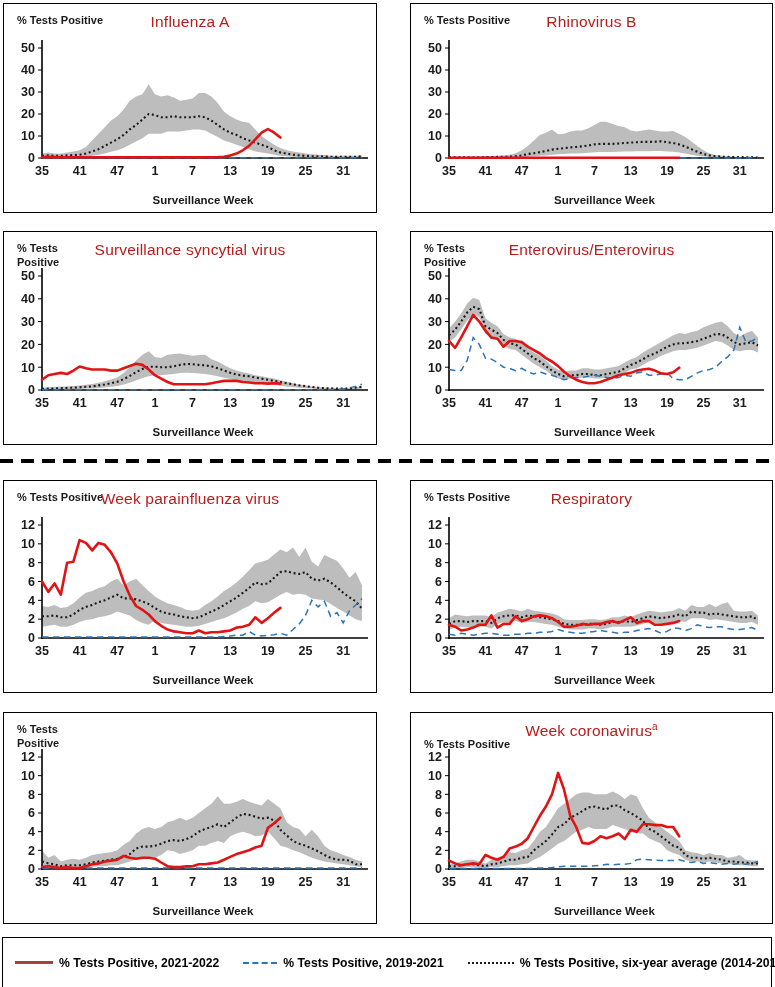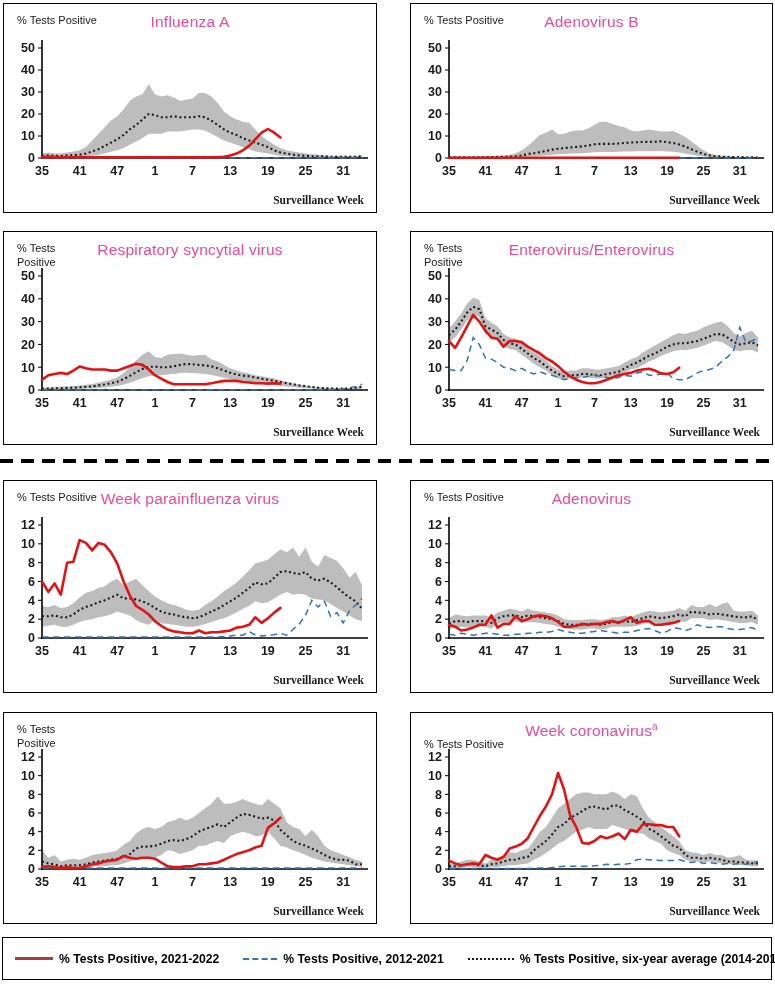--- a/index.html
+++ b/index.html
@@ -1,25 +1,25 @@
 <!DOCTYPE html>
 <html style="--red: #e01414; --legendred: #a6403c; --blue: #2e75b6; --avg: #1a1a1a; --band: #bdbdbd; --axis: #000000;"><head>
 <meta charset="utf-8">
 <style>
   html,body{margin:0;padding:0;}
   body{width:775px;height:987px;position:relative;background:#fff;font-family:"Liberation Sans",sans-serif;overflow:hidden;}
   .chart-box{position:absolute;border:1.5px solid #000;background:#fff;box-sizing:border-box;}
-  .ctitle{position:absolute;top:8px;left:0;right:0;text-align:center;font-size:15.5px;color:#ec4899;letter-spacing:.2px;}
+  .ctitle{position:absolute;top:8px;left:0;right:0;text-align:center;font-size:15.5px;color:#b91c1c;letter-spacing:.2px;}
   .ctitle sup{font-size:10px;}
-  .ylab{position:absolute;top:9px;left:13px;font-size:11px;font-weight:400;color:#1a1a1a;line-height:1.3;}
-  .xlab{position:absolute;bottom:6px;left:38px;right:12px;text-align:right;font-size:11.5px;font-weight:700;color:#1a1a1a;font-family:Liberation Serif, serif;}
+  .ylab{position:absolute;top:9px;left:13px;font-size:11px;font-weight:700;color:#1a1a1a;line-height:1.3;}
+  .xlab{position:absolute;bottom:6px;left:38px;right:12px;text-align:center;font-size:11.5px;font-weight:700;color:#1a1a1a;}
   svg.plot{position:absolute;left:0;top:0;}
   svg text{font-family:"Liberation Sans",sans-serif;font-weight:700;fill:#1a1a1a;}
   .divider{position:absolute;left:0;width:775px;height:4px;background:repeating-linear-gradient(90deg,#000 0 13px,transparent 13px 21px);}
-  .legend{position:absolute;left:2px;width:770px;height:43px;border:1.5px solid #000;display:flex;align-items:center;padding:12px 12px;gap:24px;box-sizing:border-box;background:#fff;}
+  .legend{position:absolute;left:2px;width:770px;height:51px;border:1.5px solid #000;display:flex;align-items:center;padding:12px 12px;gap:24px;box-sizing:border-box;background:#fff;}
   .li{display:flex;align-items:center;gap:6px;font-size:12.2px;font-weight:700;white-space:nowrap;color:#000;}
   .sw{display:inline-block;height:0;flex:none;}
   .sw-red{width:38px;border-top:3px solid var(--legendred);}
   .sw-blue{width:34px;border-top:2.5px dashed var(--blue);}
   .sw-avg{width:46px;border-top:2.5px dotted var(--avg);}
 </style>
 </head>
 <body>
 
 <div class="chart-box" style="left:3px;top:3px;width:374px;height:210px">
@@ -58,21 +58,21 @@
       <path d="M38.0 153.1 L44.3 152.9 L50.5 153.1 L56.8 153.3 L63.1 153.3 L69.4 153.3 L75.6 153.3 L81.9 153.3 L88.2 153.3 L94.5 153.3 L100.7 153.3 L107.0 153.3 L113.3 153.3 L119.6 153.3 L125.8 153.3 L132.1 153.3 L138.4 153.3 L144.7 153.3 L150.9 153.3 L157.2 153.3 L163.5 153.3 L169.8 153.3 L176.0 153.3 L182.3 153.3 L188.6 153.3 L194.9 153.3 L201.1 153.3 L207.4 153.3 L213.7 153.1 L220.0 152.7 L226.2 151.6 L232.5 149.6 L238.8 146.3 L245.1 141.9 L251.3 135.3 L257.6 128.7 L263.9 125.0 L270.2 128.7 L276.4 133.5 " fill="none" stroke="#e01414" stroke-width="2.6" stroke-linejoin="round" stroke-linecap="round"></path>
     </svg>
   <div class="xlab">Surveillance Week</div>
 </div>
 
 <div class="chart-box" style="left:410px;top:3px;width:363px;height:210px">
   <div class="ylab">
     <div>% Tests Positive</div>
     <div></div>
   </div>
-  <div class="ctitle"><span>Adenovirus B</span><sup></sup></div>
+  <div class="ctitle"><span>Rhinovirus B</span><sup></sup></div>
   <svg class="plot" width="361" height="208">
       <path d="M38.0 152.7 L44.1 152.7 L50.1 152.7 L56.2 152.7 L62.2 152.7 L68.3 152.5 L74.4 152.2 L80.4 152.0 L86.5 151.8 L92.5 151.4 L98.6 150.7 L104.6 149.2 L110.7 146.3 L116.8 141.9 L122.8 136.4 L128.9 130.9 L134.9 128.7 L141.0 125.4 L147.1 130.2 L153.1 129.8 L159.2 127.6 L165.2 126.5 L171.3 126.5 L177.4 124.3 L183.4 121.0 L189.5 117.7 L195.5 117.7 L201.6 119.9 L207.6 122.1 L213.7 123.2 L219.8 126.5 L225.8 127.6 L231.9 126.5 L237.9 125.4 L244.0 126.5 L250.1 127.6 L256.1 127.6 L262.2 126.9 L268.2 129.8 L274.3 133.1 L280.4 137.5 L286.4 141.9 L292.5 146.3 L298.5 149.6 L304.6 151.1 L310.6 151.8 L316.7 152.2 L322.8 152.7 L328.8 152.9 L334.9 153.1 L340.9 153.1 L347.0 153.3 L347.0 153.8 L340.9 153.8 L334.9 153.8 L328.8 153.8 L322.8 153.6 L316.7 153.6 L310.6 153.6 L304.6 153.3 L298.5 152.9 L292.5 152.5 L286.4 151.8 L280.4 150.7 L274.3 149.6 L268.2 148.5 L262.2 147.8 L256.1 147.4 L250.1 147.0 L244.0 147.0 L237.9 147.2 L231.9 147.2 L225.8 147.2 L219.8 147.4 L213.7 147.6 L207.6 147.8 L201.6 148.1 L195.5 148.1 L189.5 148.1 L183.4 148.3 L177.4 148.7 L171.3 149.2 L165.2 149.4 L159.2 149.6 L153.1 150.0 L147.1 150.3 L141.0 150.7 L134.9 151.4 L128.9 151.8 L122.8 152.2 L116.8 152.7 L110.7 153.1 L104.6 153.3 L98.6 153.6 L92.5 153.6 L86.5 153.6 L80.4 153.8 L74.4 153.8 L68.3 153.8 L62.2 153.8 L56.2 153.8 L50.1 153.8 L44.1 153.8 L38.0 153.8 Z" fill="#bdbdbd" stroke="none"></path>
       <line x1="38" y1="36" x2="38" y2="155" stroke="#000000" stroke-width="1.6"></line>
       <line x1="37" y1="154" x2="353" y2="154" stroke="#000000" stroke-width="1.3"></line>
       <line x1="34" y1="154" x2="38" y2="154" stroke="#000000" stroke-width="1"></line>
       <text x="31" y="158.3" text-anchor="end" font-size="12.5">0</text>
       <line x1="34" y1="132" x2="38" y2="132" stroke="#000000" stroke-width="1"></line>
       <text x="31" y="136.3" text-anchor="end" font-size="12.5">10</text>
       <line x1="34" y1="110" x2="38" y2="110" stroke="#000000" stroke-width="1"></line>
       <text x="31" y="114.3" text-anchor="end" font-size="12.5">20</text>
@@ -96,21 +96,21 @@
       <path d="M38.0 153.7 L44.1 153.7 L50.1 153.7 L56.2 153.7 L62.2 153.7 L68.3 153.7 L74.4 153.7 L80.4 153.7 L86.5 153.7 L92.5 153.7 L98.6 153.7 L104.6 153.7 L110.7 153.7 L116.8 153.7 L122.8 153.7 L128.9 153.7 L134.9 153.7 L141.0 153.7 L147.1 153.7 L153.1 153.7 L159.2 153.7 L165.2 153.7 L171.3 153.7 L177.4 153.7 L183.4 153.7 L189.5 153.7 L195.5 153.7 L201.6 153.7 L207.6 153.7 L213.7 153.7 L219.8 153.7 L225.8 153.7 L231.9 153.7 L237.9 153.7 L244.0 153.7 L250.1 153.7 L256.1 153.7 L262.2 153.7 L268.2 153.7 " fill="none" stroke="#e01414" stroke-width="2.6" stroke-linejoin="round" stroke-linecap="round"></path>
     </svg>
   <div class="xlab">Surveillance Week</div>
 </div>
 
 <div class="chart-box" style="left:3px;top:231px;width:374px;height:214px">
   <div class="ylab">
     <div>% Tests</div>
     <div>Positive</div>
   </div>
-  <div class="ctitle"><span>Respiratory syncytial virus</span><sup></sup></div>
+  <div class="ctitle"><span>Surveillance syncytial virus</span><sup></sup></div>
   <svg class="plot" width="372" height="212">
       <path d="M38.0 155.7 L44.3 155.3 L50.5 155.0 L56.8 154.6 L63.1 154.4 L69.4 153.9 L75.6 153.4 L81.9 152.8 L88.2 152.1 L94.5 150.7 L100.7 149.3 L107.0 147.5 L113.3 145.5 L119.6 140.9 L125.8 135.2 L132.1 128.4 L138.4 122.7 L144.7 119.2 L150.9 124.9 L157.2 126.1 L163.5 122.7 L169.8 122.0 L176.0 121.5 L182.3 122.7 L188.6 123.8 L194.9 123.1 L201.1 122.7 L207.4 127.2 L213.7 129.5 L220.0 132.9 L226.2 136.3 L232.5 138.6 L238.8 140.2 L245.1 141.6 L251.3 143.2 L257.6 144.3 L263.9 145.5 L270.2 146.6 L276.4 148.2 L282.7 149.8 L289.0 151.2 L295.3 152.5 L301.5 153.4 L307.8 154.4 L314.1 155.0 L320.4 155.7 L326.6 155.9 L332.9 156.2 L339.2 156.2 L345.5 155.9 L351.7 155.3 L358.0 154.1 L358.0 156.6 L351.7 157.1 L345.5 157.3 L339.2 157.3 L332.9 157.3 L326.6 157.3 L320.4 157.1 L314.1 156.9 L307.8 156.6 L301.5 156.2 L295.3 155.7 L289.0 155.0 L282.7 154.4 L276.4 153.7 L270.2 153.0 L263.9 152.3 L257.6 151.6 L251.3 150.7 L245.1 150.0 L238.8 149.3 L232.5 148.4 L226.2 147.1 L220.0 145.7 L213.7 144.3 L207.4 143.0 L201.1 142.0 L194.9 141.6 L188.6 140.9 L182.3 140.7 L176.0 141.1 L169.8 142.0 L163.5 142.5 L157.2 143.2 L150.9 143.2 L144.7 144.3 L138.4 146.1 L132.1 148.4 L125.8 150.7 L119.6 152.5 L113.3 153.9 L107.0 154.8 L100.7 155.5 L94.5 155.9 L88.2 156.4 L81.9 156.6 L75.6 156.9 L69.4 157.1 L63.1 157.1 L56.8 157.3 L50.5 157.3 L44.3 157.5 L38.0 157.5 Z" fill="#bdbdbd" stroke="none"></path>
       <line x1="38" y1="36" x2="38" y2="159" stroke="#000000" stroke-width="1.6"></line>
       <line x1="37" y1="158" x2="364" y2="158" stroke="#000000" stroke-width="1.3"></line>
       <line x1="34" y1="158" x2="38" y2="158" stroke="#000000" stroke-width="1"></line>
       <text x="31" y="162.3" text-anchor="end" font-size="12.5">0</text>
       <line x1="34" y1="135.2" x2="38" y2="135.2" stroke="#000000" stroke-width="1"></line>
       <text x="31" y="139.5" text-anchor="end" font-size="12.5">10</text>
       <line x1="34" y1="112.4" x2="38" y2="112.4" stroke="#000000" stroke-width="1"></line>
       <text x="31" y="116.7" text-anchor="end" font-size="12.5">20</text>
@@ -214,21 +214,21 @@
       <path d="M38.0 100.5 L44.3 110.9 L50.5 102.4 L56.8 113.7 L63.1 81.7 L69.4 80.7 L75.6 59.1 L81.9 61.9 L88.2 69.4 L94.5 61.9 L100.7 63.8 L107.0 71.3 L113.3 82.6 L119.6 100.5 L125.8 114.6 L132.1 125.0 L138.4 128.8 L144.7 133.5 L150.9 140.1 L157.2 144.8 L163.5 148.5 L169.8 150.4 L176.0 151.3 L182.3 152.3 L188.6 152.3 L194.9 149.5 L201.1 152.3 L207.4 151.3 L213.7 151.3 L220.0 150.4 L226.2 149.5 L232.5 146.6 L238.8 145.7 L245.1 143.8 L251.3 136.3 L257.6 141.9 L263.9 137.2 L270.2 131.6 L276.4 126.9 " fill="none" stroke="#e01414" stroke-width="2.6" stroke-linejoin="round" stroke-linecap="round"></path>
     </svg>
   <div class="xlab">Surveillance Week</div>
 </div>
 
 <div class="chart-box" style="left:410px;top:480px;width:363px;height:213px">
   <div class="ylab">
     <div>% Tests Positive</div>
     <div></div>
   </div>
-  <div class="ctitle"><span>Adenovirus</span><sup></sup></div>
+  <div class="ctitle"><span>Respiratory</span><sup></sup></div>
   <svg class="plot" width="361" height="211">
       <path d="M38.0 137.2 L44.1 133.5 L50.1 134.4 L56.2 135.3 L62.2 134.4 L68.3 134.4 L74.4 134.4 L80.4 136.3 L86.5 131.6 L92.5 129.7 L98.6 127.8 L104.6 128.8 L110.7 130.6 L116.8 127.8 L122.8 129.7 L128.9 130.6 L134.9 131.6 L141.0 132.5 L147.1 134.4 L153.1 138.2 L159.2 139.1 L165.2 139.1 L171.3 139.1 L177.4 138.2 L183.4 138.2 L189.5 139.1 L195.5 138.2 L201.6 136.3 L207.6 136.3 L213.7 134.4 L219.8 136.3 L225.8 133.5 L231.9 131.6 L237.9 129.7 L244.0 130.6 L250.1 131.6 L256.1 130.6 L262.2 129.7 L268.2 126.9 L274.3 129.7 L280.4 124.0 L286.4 125.9 L292.5 125.9 L298.5 123.1 L304.6 125.9 L310.6 123.1 L316.7 121.2 L322.8 129.7 L328.8 130.6 L334.9 130.6 L340.9 129.7 L347.0 134.4 L347.0 143.8 L340.9 141.0 L334.9 141.9 L328.8 141.9 L322.8 141.0 L316.7 140.1 L310.6 139.1 L304.6 138.2 L298.5 139.1 L292.5 137.2 L286.4 137.2 L280.4 137.2 L274.3 141.0 L268.2 140.1 L262.2 141.0 L256.1 141.9 L250.1 142.9 L244.0 141.9 L237.9 141.0 L231.9 142.9 L225.8 144.8 L219.8 145.7 L213.7 145.7 L207.6 145.7 L201.6 145.7 L195.5 147.6 L189.5 148.5 L183.4 147.6 L177.4 147.6 L171.3 148.5 L165.2 148.5 L159.2 148.5 L153.1 147.6 L147.1 145.7 L141.0 143.8 L134.9 142.9 L128.9 141.9 L122.8 141.0 L116.8 141.0 L110.7 141.9 L104.6 140.1 L98.6 141.0 L92.5 141.0 L86.5 142.9 L80.4 147.6 L74.4 145.7 L68.3 145.7 L62.2 145.7 L56.2 146.6 L50.1 145.7 L44.1 146.6 L38.0 148.5 Z" fill="#bdbdbd" stroke="none"></path>
       <line x1="38" y1="36" x2="38" y2="158" stroke="#000000" stroke-width="1.6"></line>
       <line x1="37" y1="157" x2="353" y2="157" stroke="#000000" stroke-width="1.3"></line>
       <line x1="34" y1="157" x2="38" y2="157" stroke="#000000" stroke-width="1"></line>
       <text x="31" y="161.3" text-anchor="end" font-size="12.5">0</text>
       <line x1="34" y1="138.16666666666666" x2="38" y2="138.16666666666666" stroke="#000000" stroke-width="1"></line>
       <text x="31" y="142.46666666666667" text-anchor="end" font-size="12.5">2</text>
       <line x1="34" y1="119.33333333333334" x2="38" y2="119.33333333333334" stroke="#000000" stroke-width="1"></line>
       <text x="31" y="123.63333333333334" text-anchor="end" font-size="12.5">4</text>
@@ -335,19 +335,19 @@
   <div class="xlab">Surveillance Week</div>
 </div>
 
 <div class="legend" style="top:937px">
   <div class="li">
     <span class="sw sw-red"></span>
     <span>% Tests Positive, 2021-2022</span>
   </div>
   <div class="li">
     <span class="sw sw-blue"></span>
-    <span>% Tests Positive, 2012-2021</span>
+    <span>% Tests Positive, 2019-2021</span>
   </div>
   <div class="li">
     <span class="sw sw-avg"></span>
     <span>% Tests Positive, six-year average (2014-2015 to 2019-2020)</span>
   </div>
 </div>
 
 </body></html>

